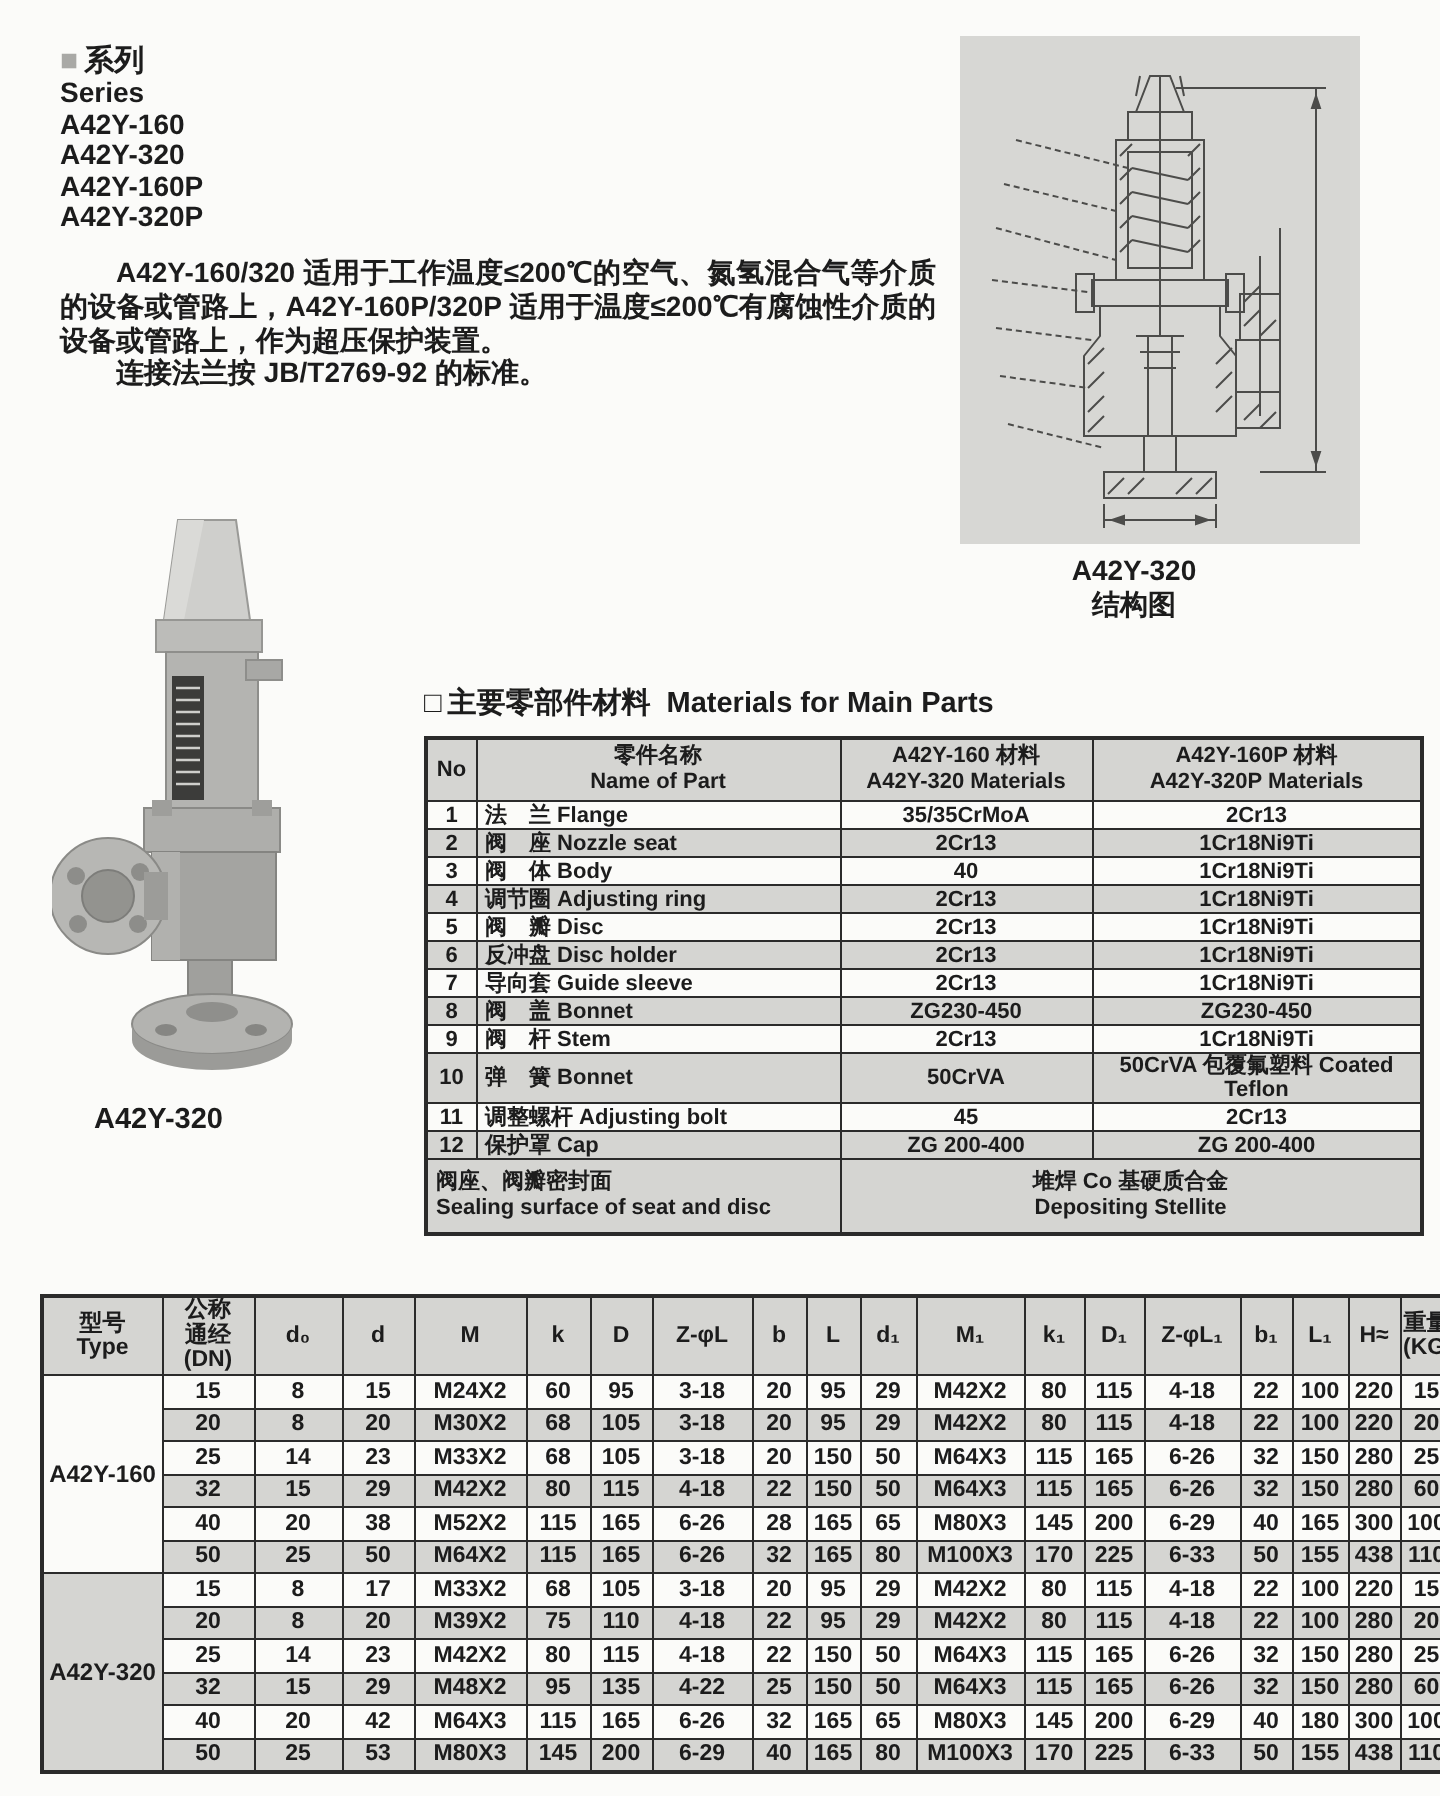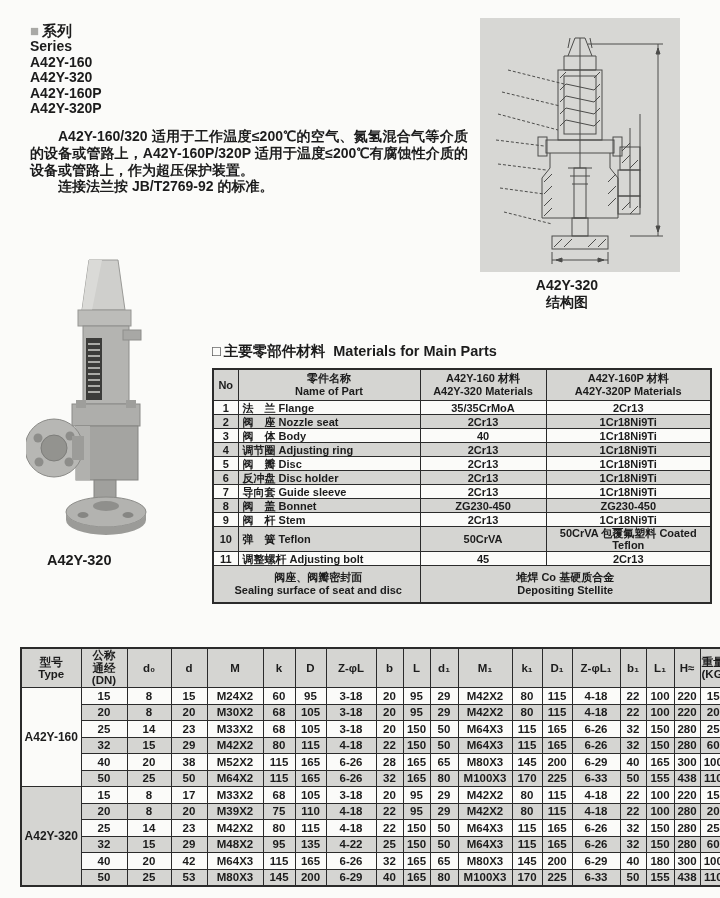--- a/index.html
+++ b/index.html
@@ -33,21 +33,21 @@
   th,td{border:1px solid #2b2b2b;text-align:center;vertical-align:middle;
         overflow:hidden;padding:0 1px;font-weight:bold;}
   .gray{background:#d5d5d2;}
   .ws{white-space:pre-line;}
   
   #materials-table{position:absolute;left:212px;top:368px;width:498px;
                    font-size:11px;border:2px solid #2b2b2b;}
   #materials-table th{height:30px;line-height:13px;background:#d5d5d2;}
   #materials-table td{height:13px;line-height:12px;}
   #materials-table td.nm{text-align:left;padding-left:4px;}
-  #materials-table tr.foot td{height:36px;line-height:13.5px;text-align:center;}
+  #materials-table tr.foot td{height:36px;line-height:13.5px;}
   
   #dimensions-table{position:absolute;left:20px;top:647px;width:696px;
                     font-size:11.5px;border:2px solid #2b2b2b;}
   #dimensions-table th{height:38px;line-height:12.5px;background:#d5d5d2;}
   #dimensions-table td{height:15.5px;line-height:14px;}
   #dimensions-table td.type{font-size:12px;}
 </style>
 </head>
 <body>
 
@@ -234,29 +234,35 @@
           <td>ZG230-450</td>
         </tr>
         <tr>
           <td>9</td>
           <td class="nm">阀　杆 Stem</td>
           <td>2Cr13</td>
           <td>1Cr18Ni9Ti</td>
         </tr>
         <tr class="gray">
           <td>10</td>
-          <td class="nm">弹　簧 Teflon</td>
+          <td class="nm">弹　簧 Bonnet</td>
           <td>50CrVA</td>
           <td>50CrVA 包覆氟塑料 Coated Teflon</td>
         </tr>
         <tr>
           <td>11</td>
           <td class="nm">调整螺杆 Adjusting bolt</td>
           <td>45</td>
           <td>2Cr13</td>
+        </tr>
+        <tr class="gray">
+          <td>12</td>
+          <td class="nm">保护罩 Cap</td>
+          <td>ZG 200-400</td>
+          <td>ZG 200-400</td>
         </tr>
         <tr class="foot gray">
           <td colspan="2" class="ws nm">阀座、阀瓣密封面
 Sealing surface of seat and disc</td>
           <td colspan="2" class="ws">堆焊 Co 基硬质合金
 Depositing Stellite</td>
         </tr>
       </tbody>
   </table>
 

